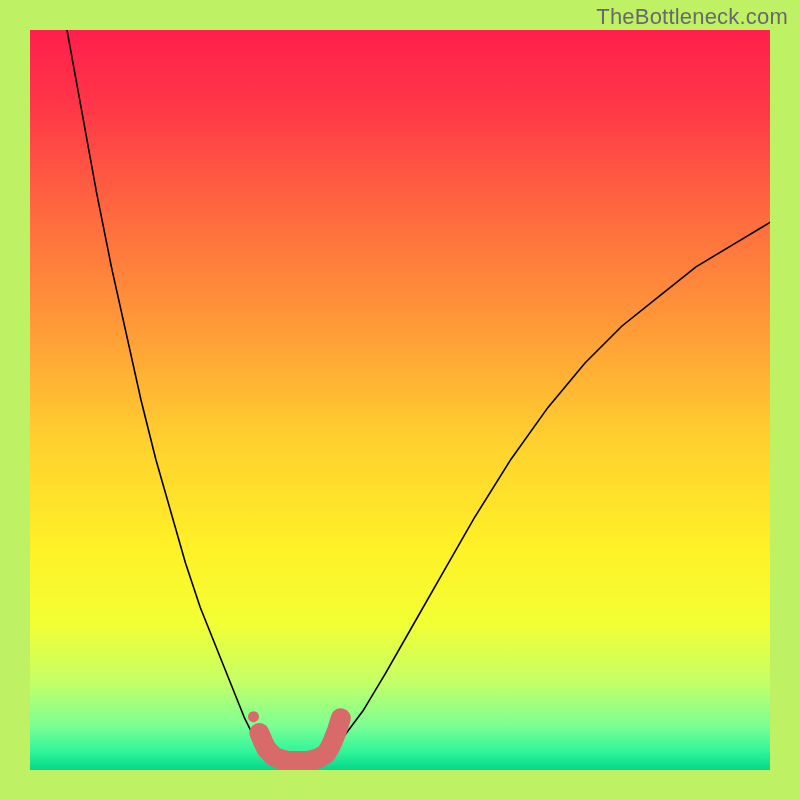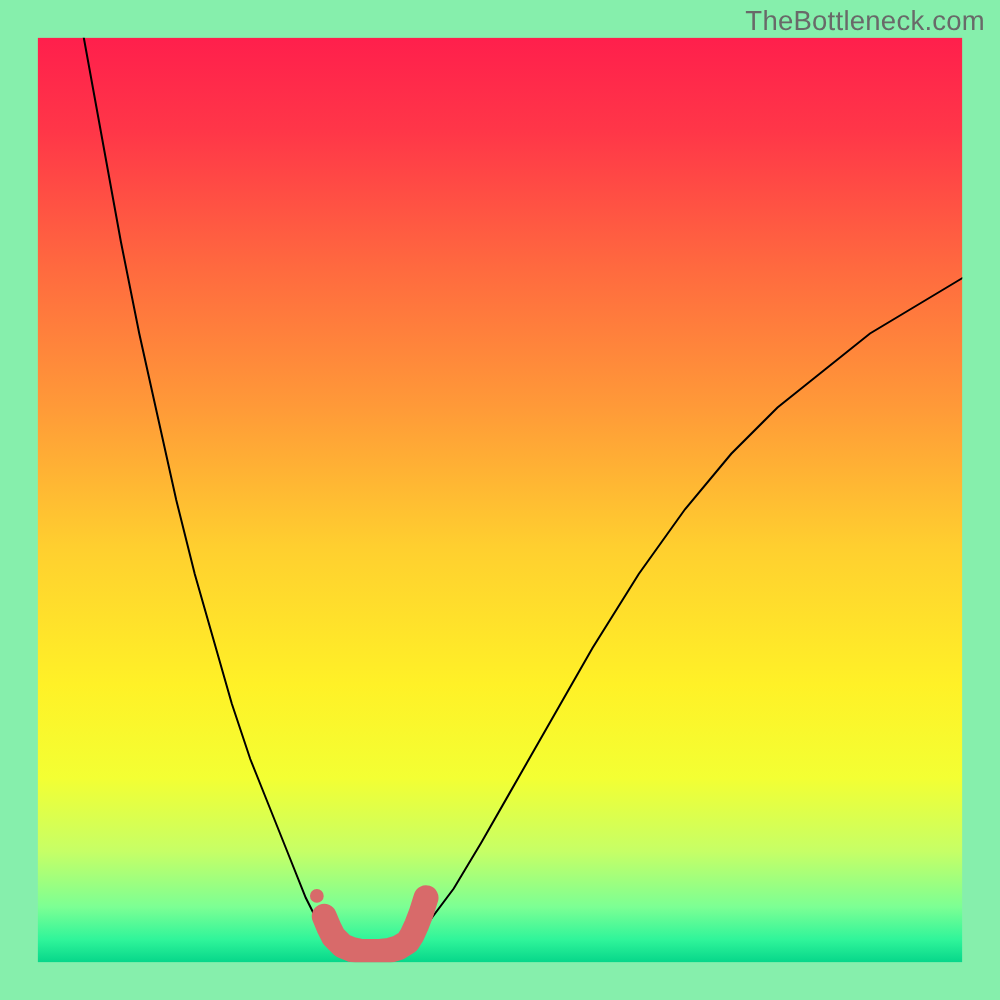--- a/index.html
+++ b/index.html
@@ -8,21 +8,21 @@
     width: 800px;
     height: 800px;
     overflow: hidden;
     background: #000;
     font-family: Arial, Helvetica, sans-serif;
   }
   .frame {
     position: absolute;
     left: 0; top: 0;
     width: 800px; height: 800px;
-    background: #86efac;
+    background: #bef264;
   }
   .plot {
     position: absolute;
     left: 30px;
     top: 30px;
     width: 740px;
     height: 740px;
     overflow: hidden;
   }
   .watermark {

